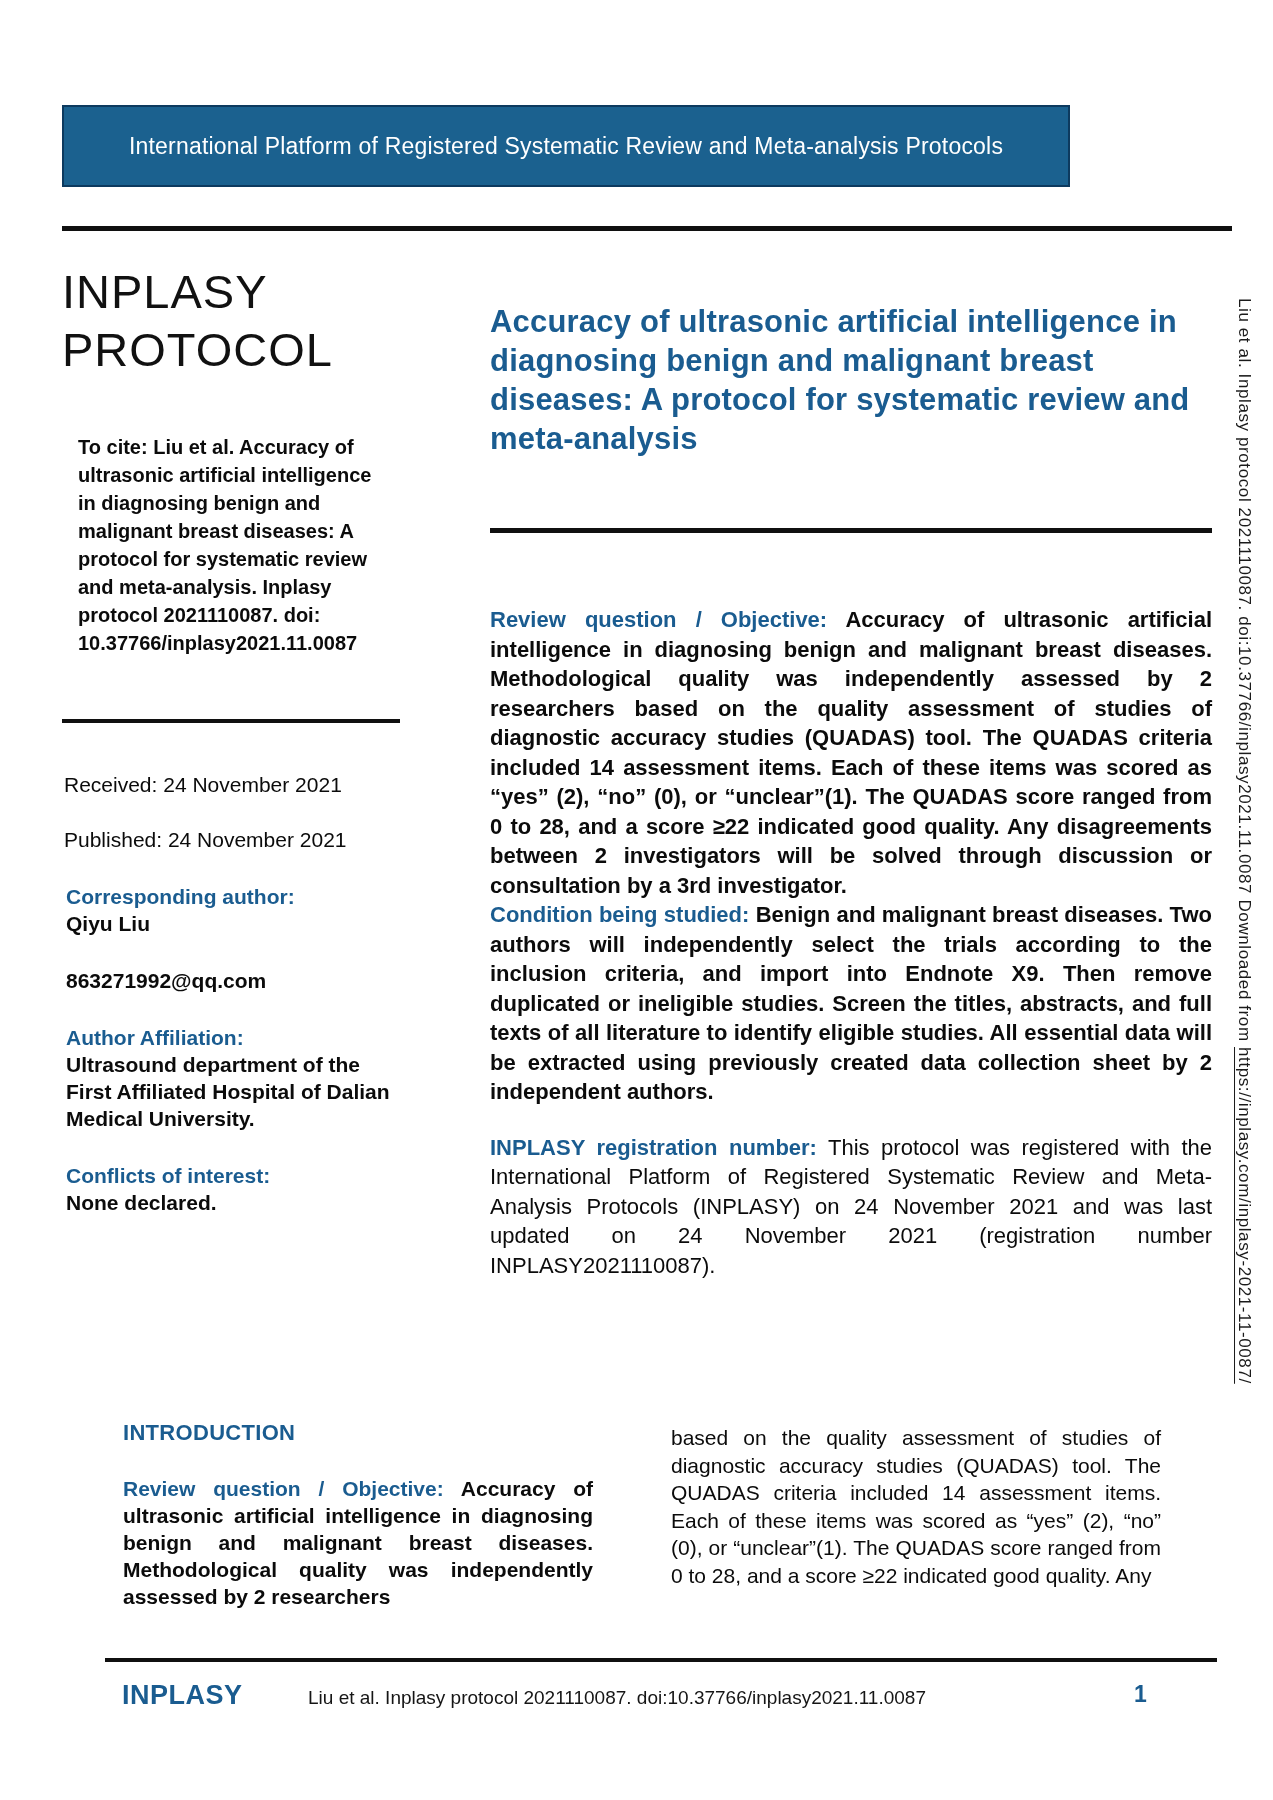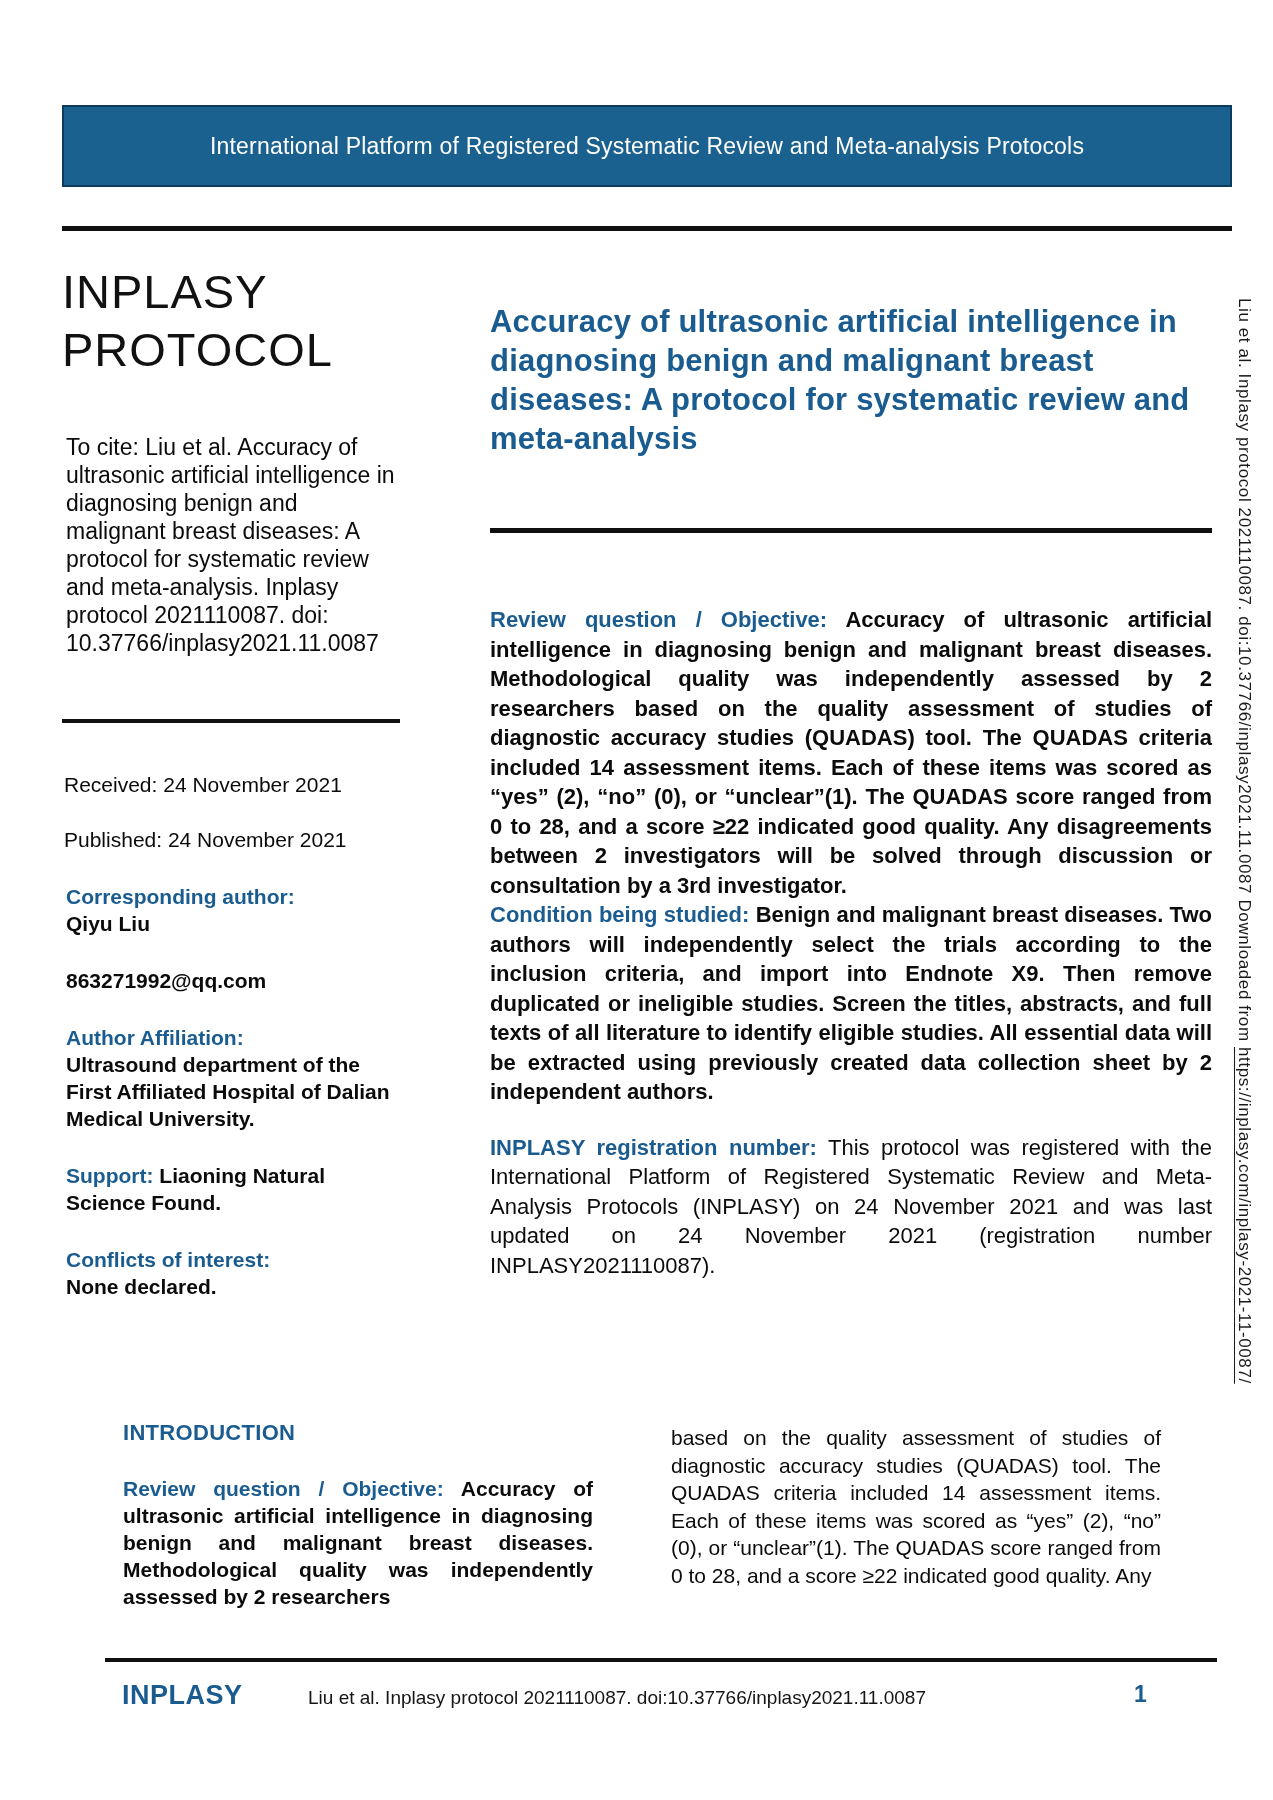--- a/index.html
+++ b/index.html
@@ -14,32 +14,32 @@
     position:relative;
     width:1273px;height:1800px;
     margin:0 auto;
     background:#ffffff;
     font-family:"Liberation Sans","DejaVu Sans",sans-serif;
     color:var(--ink);
     overflow:hidden;
   }
   
   .banner{
-    position:absolute;left:62px;top:105px;width:1170px;height:82px;
+    position:absolute;left:62px;top:105px;width:1008px;height:82px;
     background:var(--banner-bg);
     border:2px solid var(--banner-border);
     display:flex;align-items:center;justify-content:center;
   }
   .banner span{color:#ffffff;font-size:23px;letter-spacing:.2px;}
   .rule{background:#101010;position:absolute;}
   .rule-top{left:62px;top:226px;width:1170px;height:5px;}
   
   .col-left{position:absolute;left:62px;top:263px;width:338px;}
   .masthead{font-size:47px;line-height:58px;font-weight:400;letter-spacing:1px;margin:0 0 54px 0;color:#111;}
-  .tocite{font-size:23px;line-height:28px;margin:4px;}
+  .tocite{font-size:20px;line-height:28px;margin:16px;font-weight:bold;}
   .rule-left{position:static;display:block;width:338px;height:4px;background:#101010;margin:62px 0 0 0;border:0;}
   .meta-line{font-size:21px;line-height:27px;margin:28px 0 0 2px;}
   .meta-line.first{margin-top:48px;}
   .field{margin:30px 0 0 4px;font-size:21px;line-height:27px;font-weight:bold;}
   .field .lbl{color:var(--accent);}
   
   .col-right{position:absolute;left:490px;top:250px;width:722px;}
   .title{
     color:var(--accent);font-size:31px;line-height:39px;font-weight:bold;
     margin:52px 0 0 0;letter-spacing:.2px;
@@ -100,24 +100,20 @@
       <span>Qiyu Liu</span>
     </p>
 
     <p class="field">863271992@qq.com</p>
 
     <p class="field">
       <span class="lbl">Author Affiliation:</span><br>
       <span>Ultrasound department of the First Affiliated Hospital of Dalian Medical University.</span>
     </p>
 
-    <p class="field">
-      <span class="lbl">Support:</span>
-      <span>Liaoning Natural Science Found.</span>
-    </p>
 
 
     <p class="field">
       <span class="lbl">Conflicts of interest:</span><br>
       <span>None declared.</span>
     </p>
   </div>
 
   <div class="col-right">
     <h2 class="title">Accuracy of ultrasonic artificial intelligence in diagnosing benign and malignant breast diseases: A protocol for systematic review and meta-analysis</h2>

